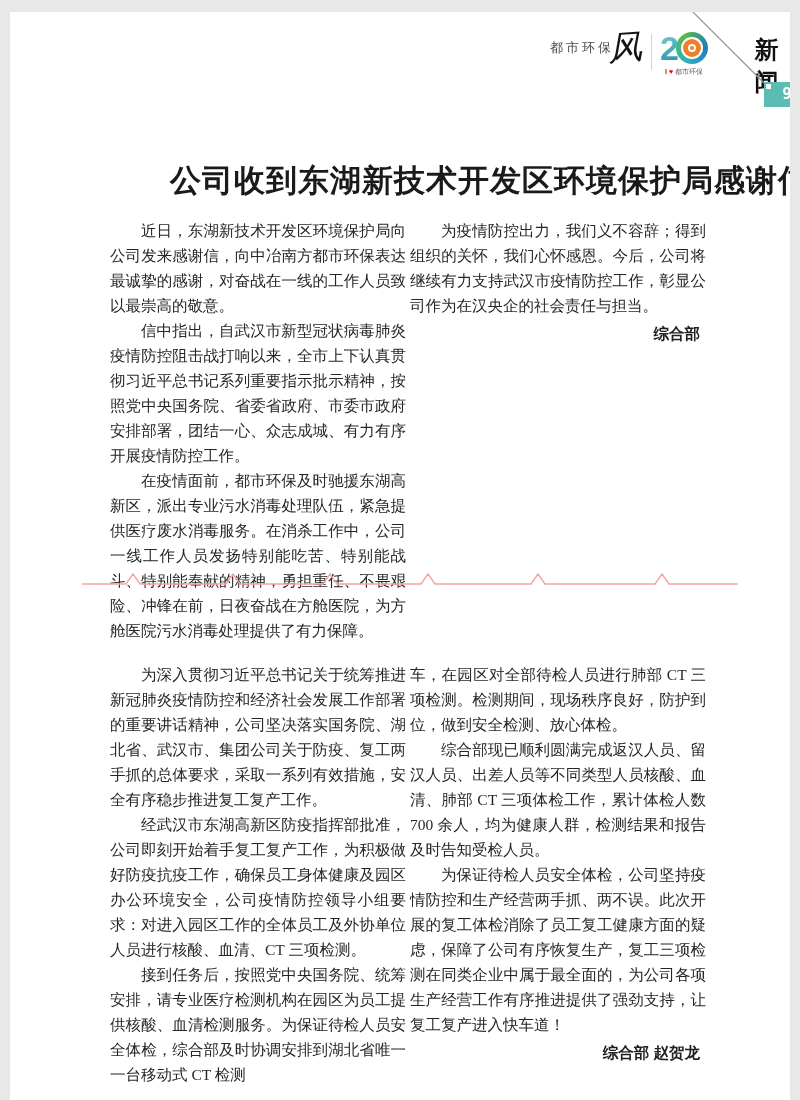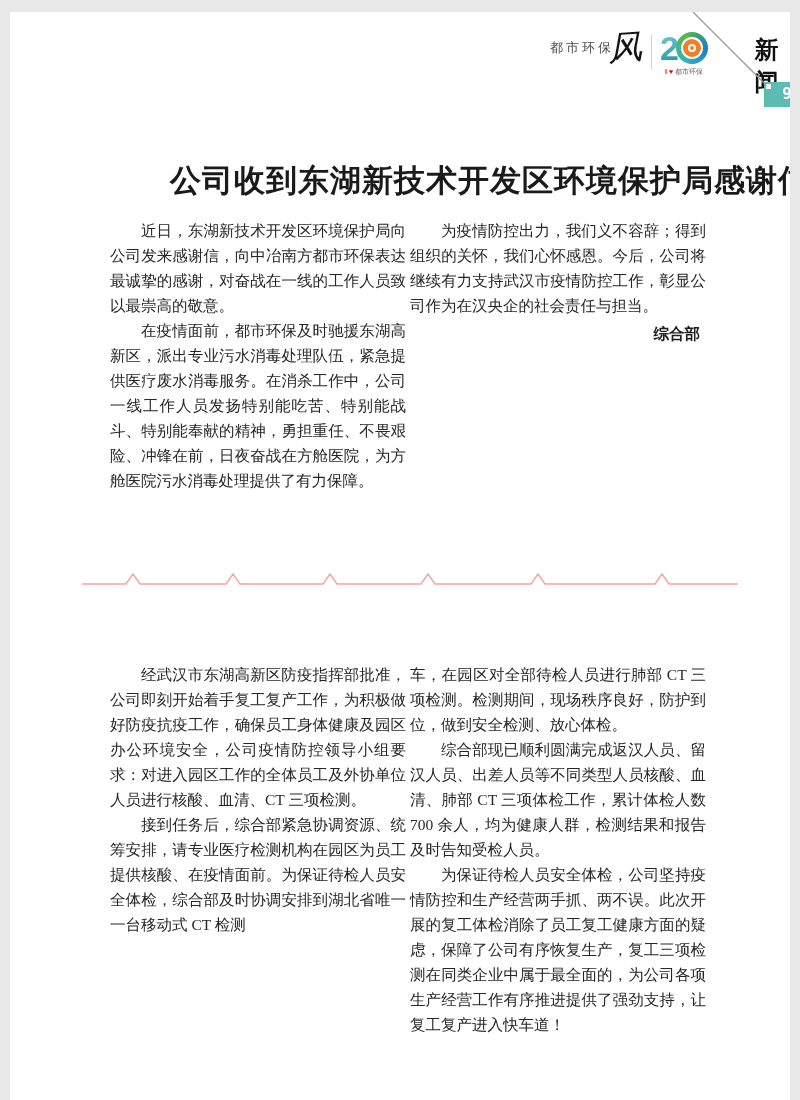--- a/index.html
+++ b/index.html
@@ -127,38 +127,41 @@
   <div class="page-num-box">
     <span class="corner-sq"></span>
     <span class="num">9</span>
   </div>
 
   <h1 class="art-title" id="title1">公司收到东湖新技术开发区环境保护局感谢信</h1>
 
   <div class="columns" id="cols1">
     <div class="col">
       <p>近日，东湖新技术开发区环境保护局向公司发来感谢信，向中冶南方都市环保表达最诚挚的感谢，对奋战在一线的工作人员致以最崇高的敬意。</p>
+      <p>信中指出，自武汉市新型冠状病毒肺炎疫情防控阻击战打响以来，全市上下认真贯彻习近平总书记系列重要指示批示精神，按照党中央国务院、省委省政府、市委市政府安排部署，团结一心、众志成城、有力有序开展疫情防控工作。</p>
       <p>在疫情面前，都市环保及时驰援东湖高新区，派出专业污水消毒处理队伍，紧急提供医疗废水消毒服务。在消杀工作中，公司一线工作人员发扬特别能吃苦、特别能战斗、特别能奉献的精神，勇担重任、不畏艰险、冲锋在前，日夜奋战在方舱医院，为方舱医院污水消毒处理提供了有力保障。</p>
     </div>
     <div class="col">
       <p>为疫情防控出力，我们义不容辞；得到组织的关怀，我们心怀感恩。今后，公司将继续有力支持武汉市疫情防控工作，彰显公司作为在汉央企的社会责任与担当。</p>
       <div class="signature">综合部</div>
     </div>
   </div>
 
   <svg class="section-divider" width="656" height="16" viewBox="0 0 656 16">
     <path d="M0 12 H44 L51 2 L58 12 H144 L151 2 L158 12 H241 L248 2 L255 12 H339 L346 2 L353 12 H449 L456 2 L463 12 H573 L580 2 L587 12 H656" fill="none" stroke="#f5a3a3" stroke-width="1.4"></path>
   </svg>
 
 
   <div class="columns" id="cols2">
     <div class="col">
+      <p>为深入贯彻习近平总书记关于统筹推进新冠肺炎疫情防控和经济社会发展工作部署的重要讲话精神，公司坚决落实国务院、湖北省、武汉市、集团公司关于防疫、复工两手抓的总体要求，采取一系列有效措施，安全有序稳步推进复工复产工作。</p>
       <p>经武汉市东湖高新区防疫指挥部批准，公司即刻开始着手复工复产工作，为积极做好防疫抗疫工作，确保员工身体健康及园区办公环境安全，公司疫情防控领导小组要求：对进入园区工作的全体员工及外协单位人员进行核酸、血清、CT 三项检测。</p>
-      <p>接到任务后，综合部紧急协调资源、统筹安排，请专业医疗检测机构在园区为员工提供核酸、在疫情面前。为保证待检人员安全体检，综合部及时协调安排到湖北省唯一一台移动式 CT 检测</p>
+      <p>接到任务后，按照党中央国务院、统筹安排，请专业医疗检测机构在园区为员工提供核酸、血清检测服务。为保证待检人员安全体检，综合部及时协调安排到湖北省唯一一台移动式 CT 检测</p>
     </div>
     <div class="col">
       <p class="cont">车，在园区对全部待检人员进行肺部 CT 三项检测。检测期间，现场秩序良好，防护到位，做到安全检测、放心体检。</p>
       <p>综合部现已顺利圆满完成返汉人员、留汉人员、出差人员等不同类型人员核酸、血清、肺部 CT 三项体检工作，累计体检人数 700 余人，均为健康人群，检测结果和报告及时告知受检人员。</p>
       <p>为保证待检人员安全体检，公司坚持疫情防控和生产经营两手抓、两不误。此次开展的复工体检消除了员工复工健康方面的疑虑，保障了公司有序恢复生产，复工三项检测在同类企业中属于最全面的，为公司各项生产经营工作有序推进提供了强劲支持，让复工复产进入快车道！</p>
+      <div class="signature">综合部 赵贺龙</div>
     </div>
   </div>
 
 </div>
 
 </body></html>

